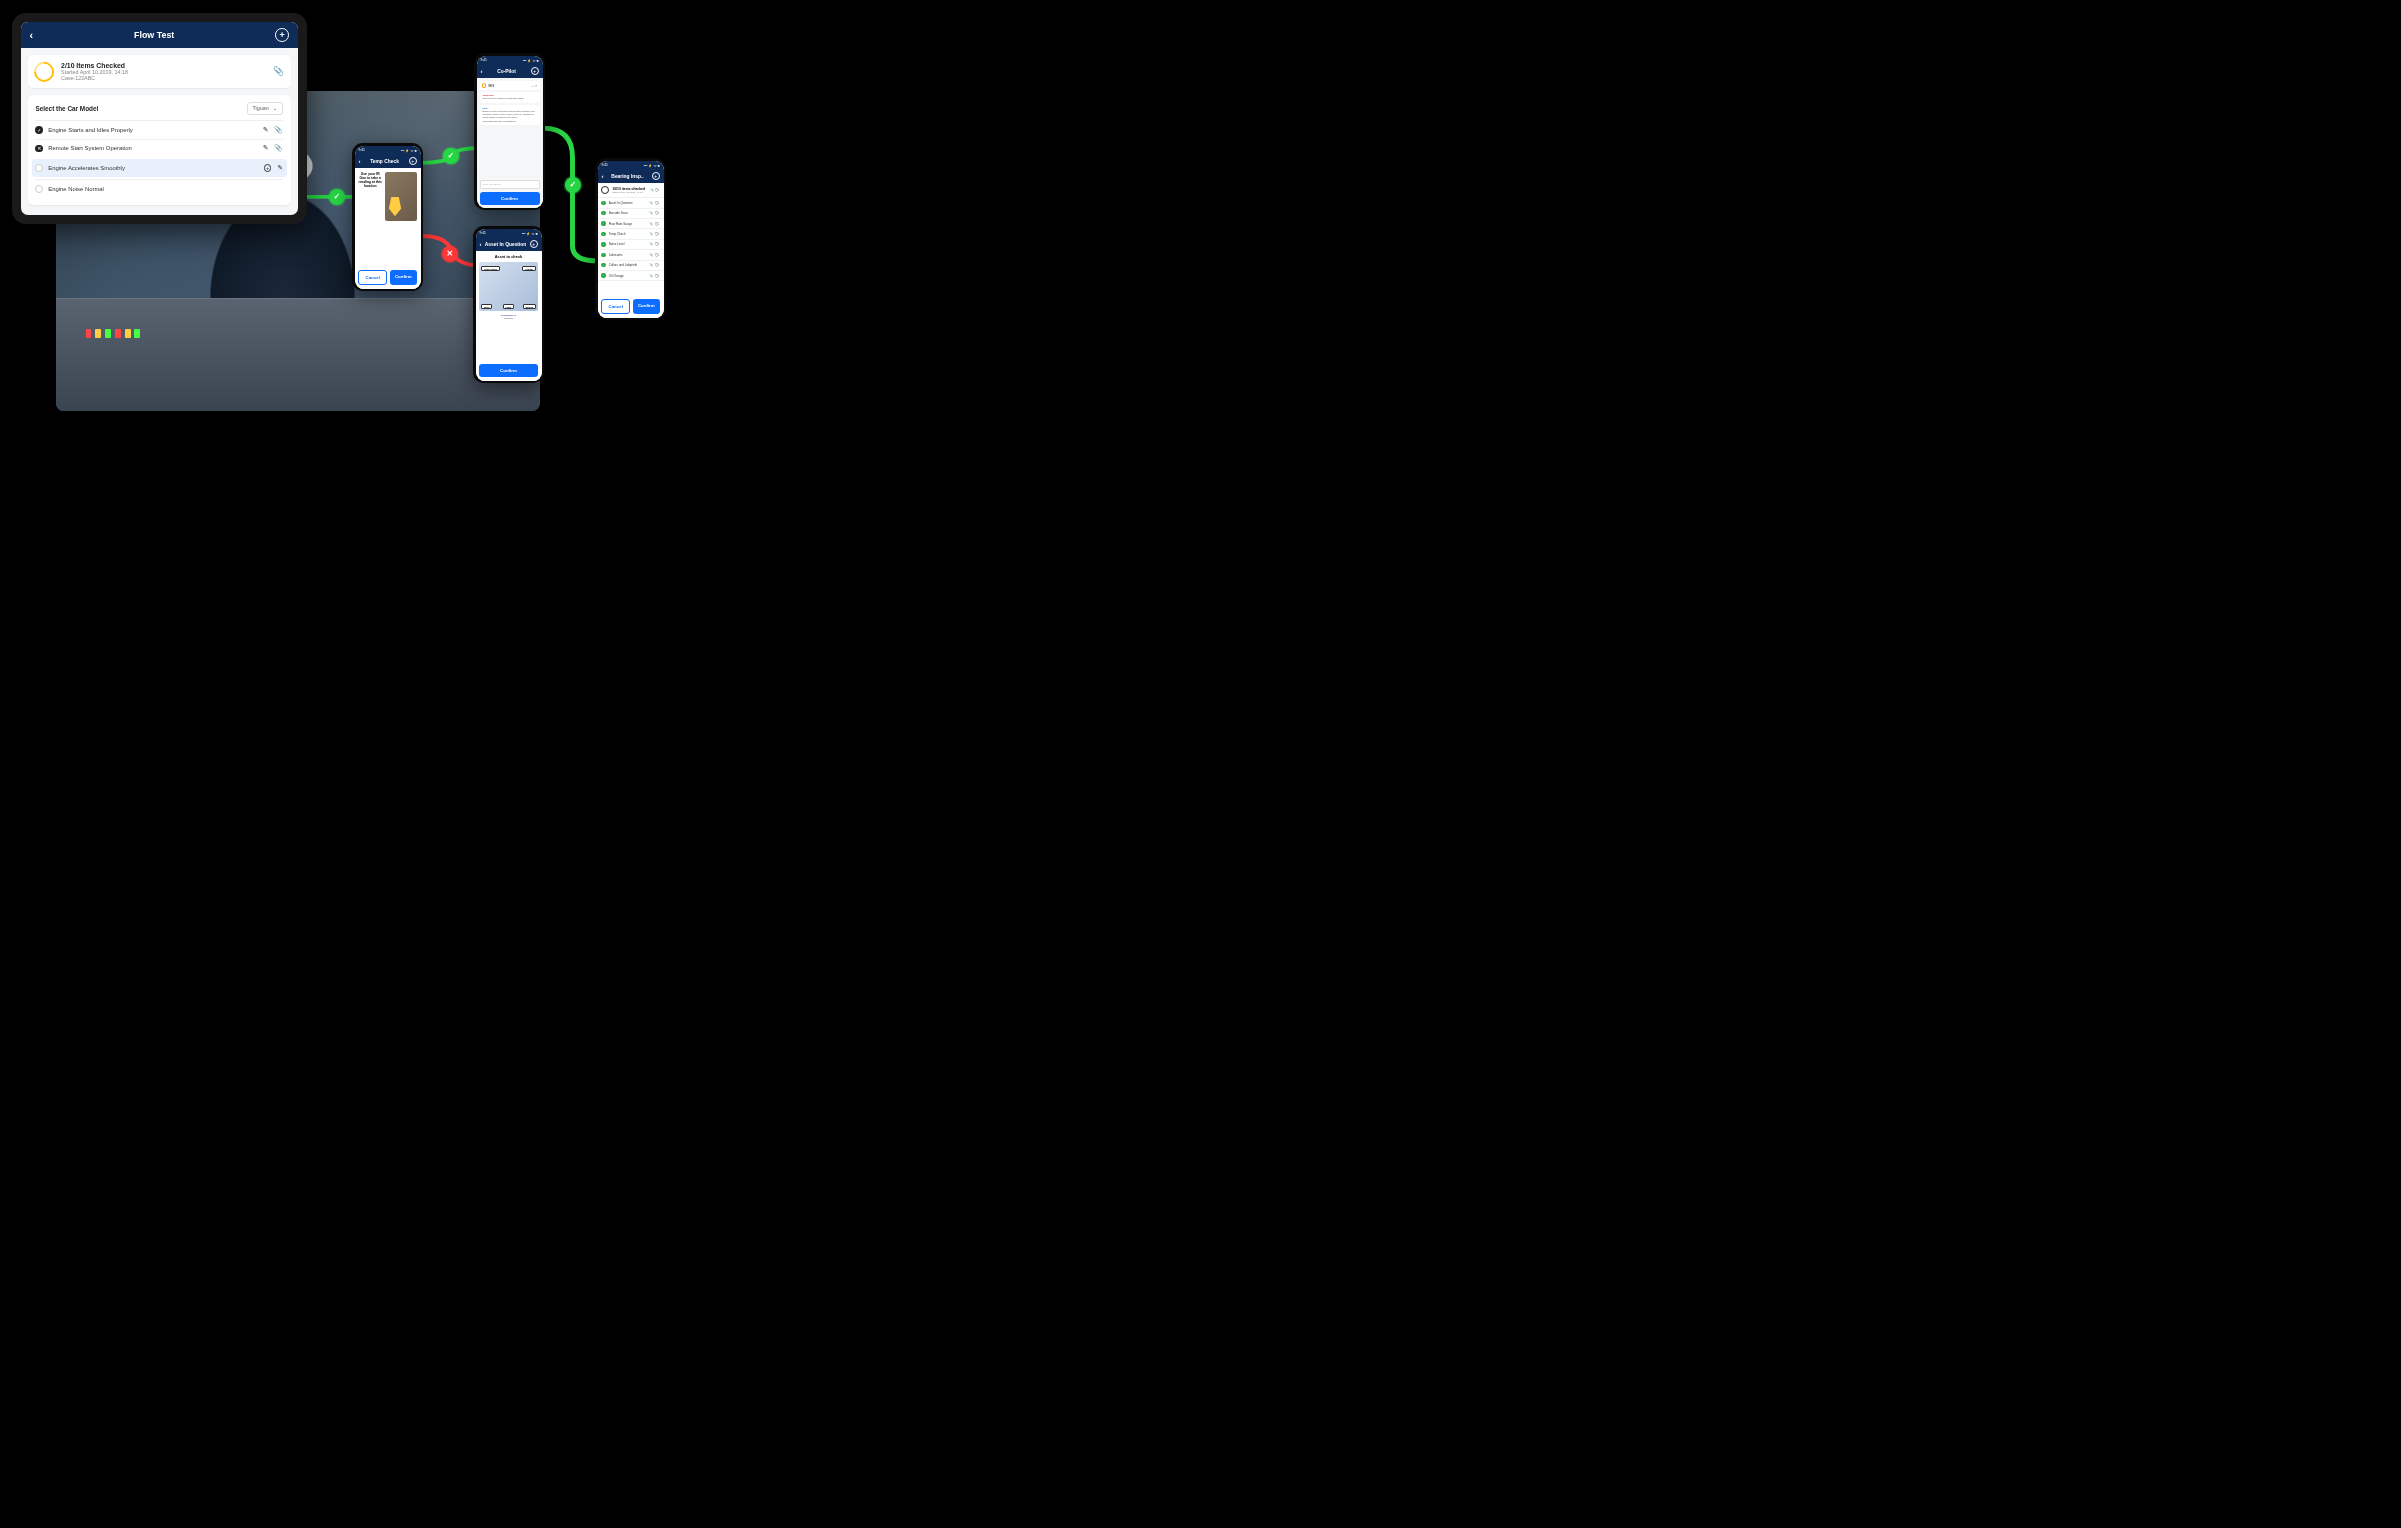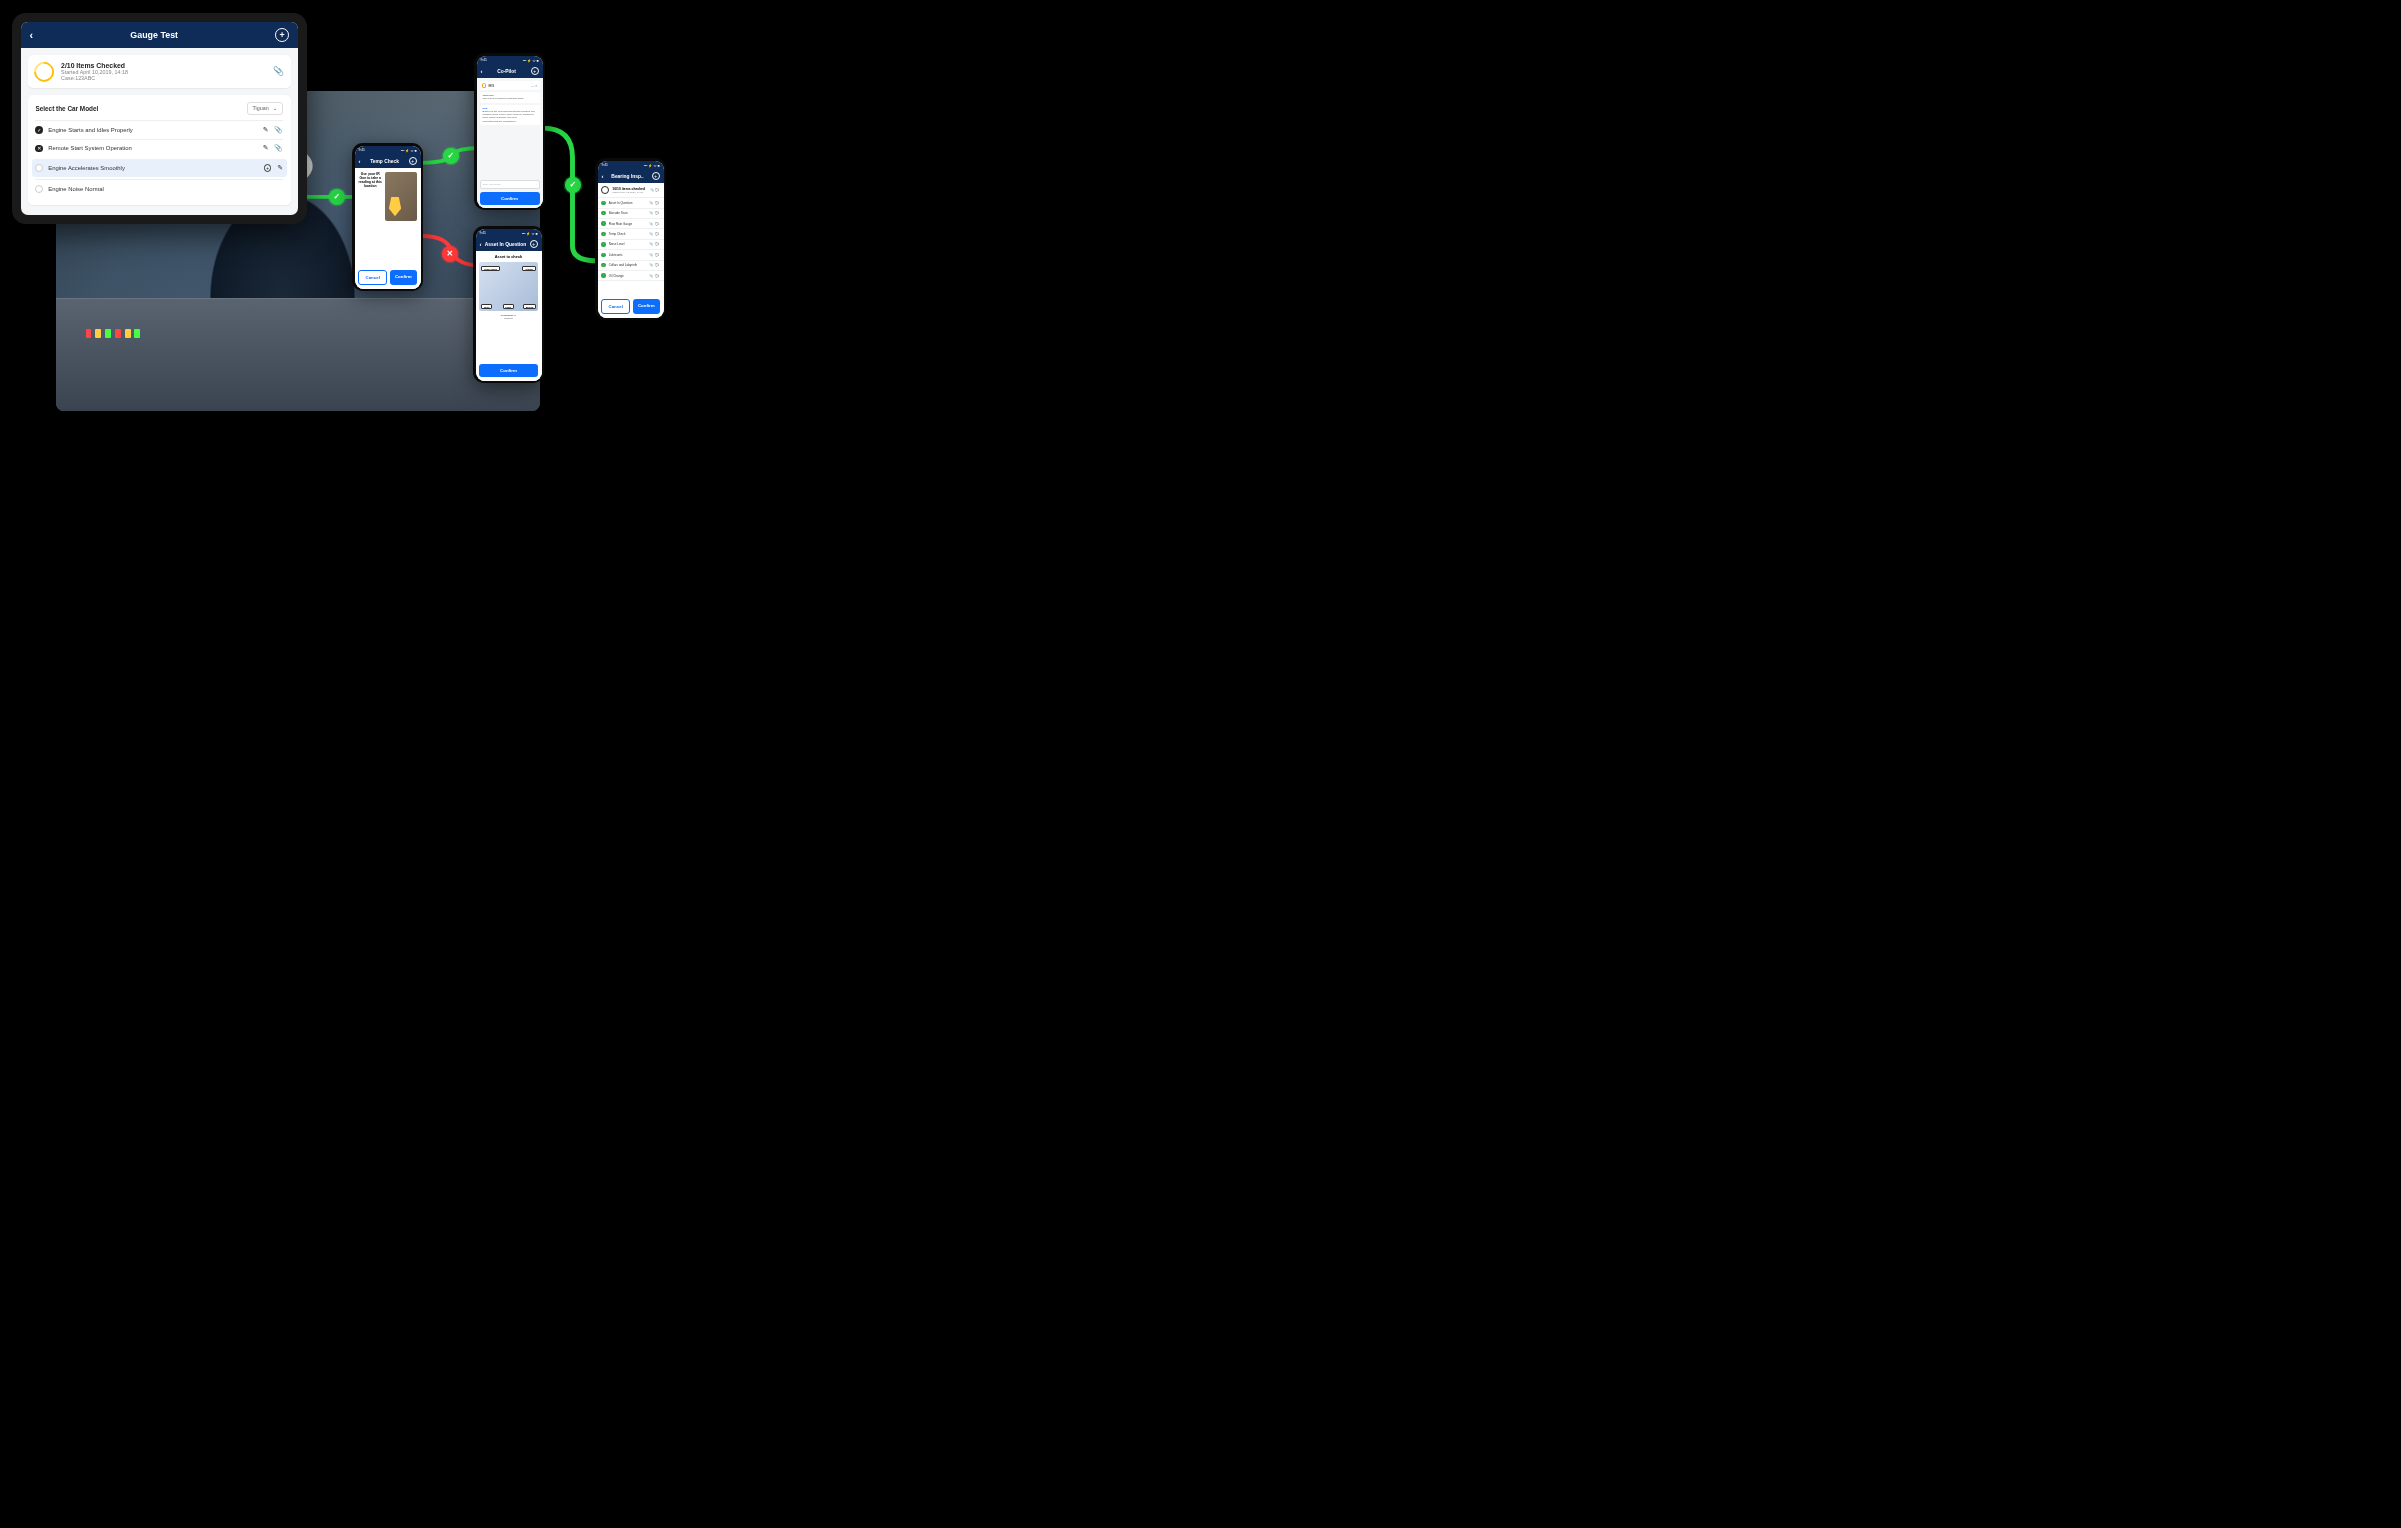--- a/index.html
+++ b/index.html
@@ -152,21 +152,21 @@
 
 <svg class="connector" style="left:543px; top:118px; width:59px; height:148px;" viewBox="0 0 120 300" width="59" height="148">
   <path d="M0 20 Q60 20 60 80 L60 260 Q60 290 110 290" stroke="#28d745" stroke-width="10" fill="none" stroke-linecap="round"></path>
 </svg>
 <div class="flow-node node-green" style="left:565px; top:177px;">✓</div>
 
 <div class="tablet">
   <div class="tablet-screen">
     <div class="tablet-header">
       <span class="back">‹</span>
-      <span class="title">Gauge Test</span>
+      <span class="title">Flow Test</span>
       <span class="plus">+</span>
     </div>
     <div class="tablet-body">
       <div class="progress-card">
         <div class="progress-ring"></div>
         <div class="progress-text">
           <div class="main">2/10 Items Checked</div>
           <div class="sub">Started April 10,2019, 14:18</div>
           <div class="sub">Case:123ABC</div>
         </div>

